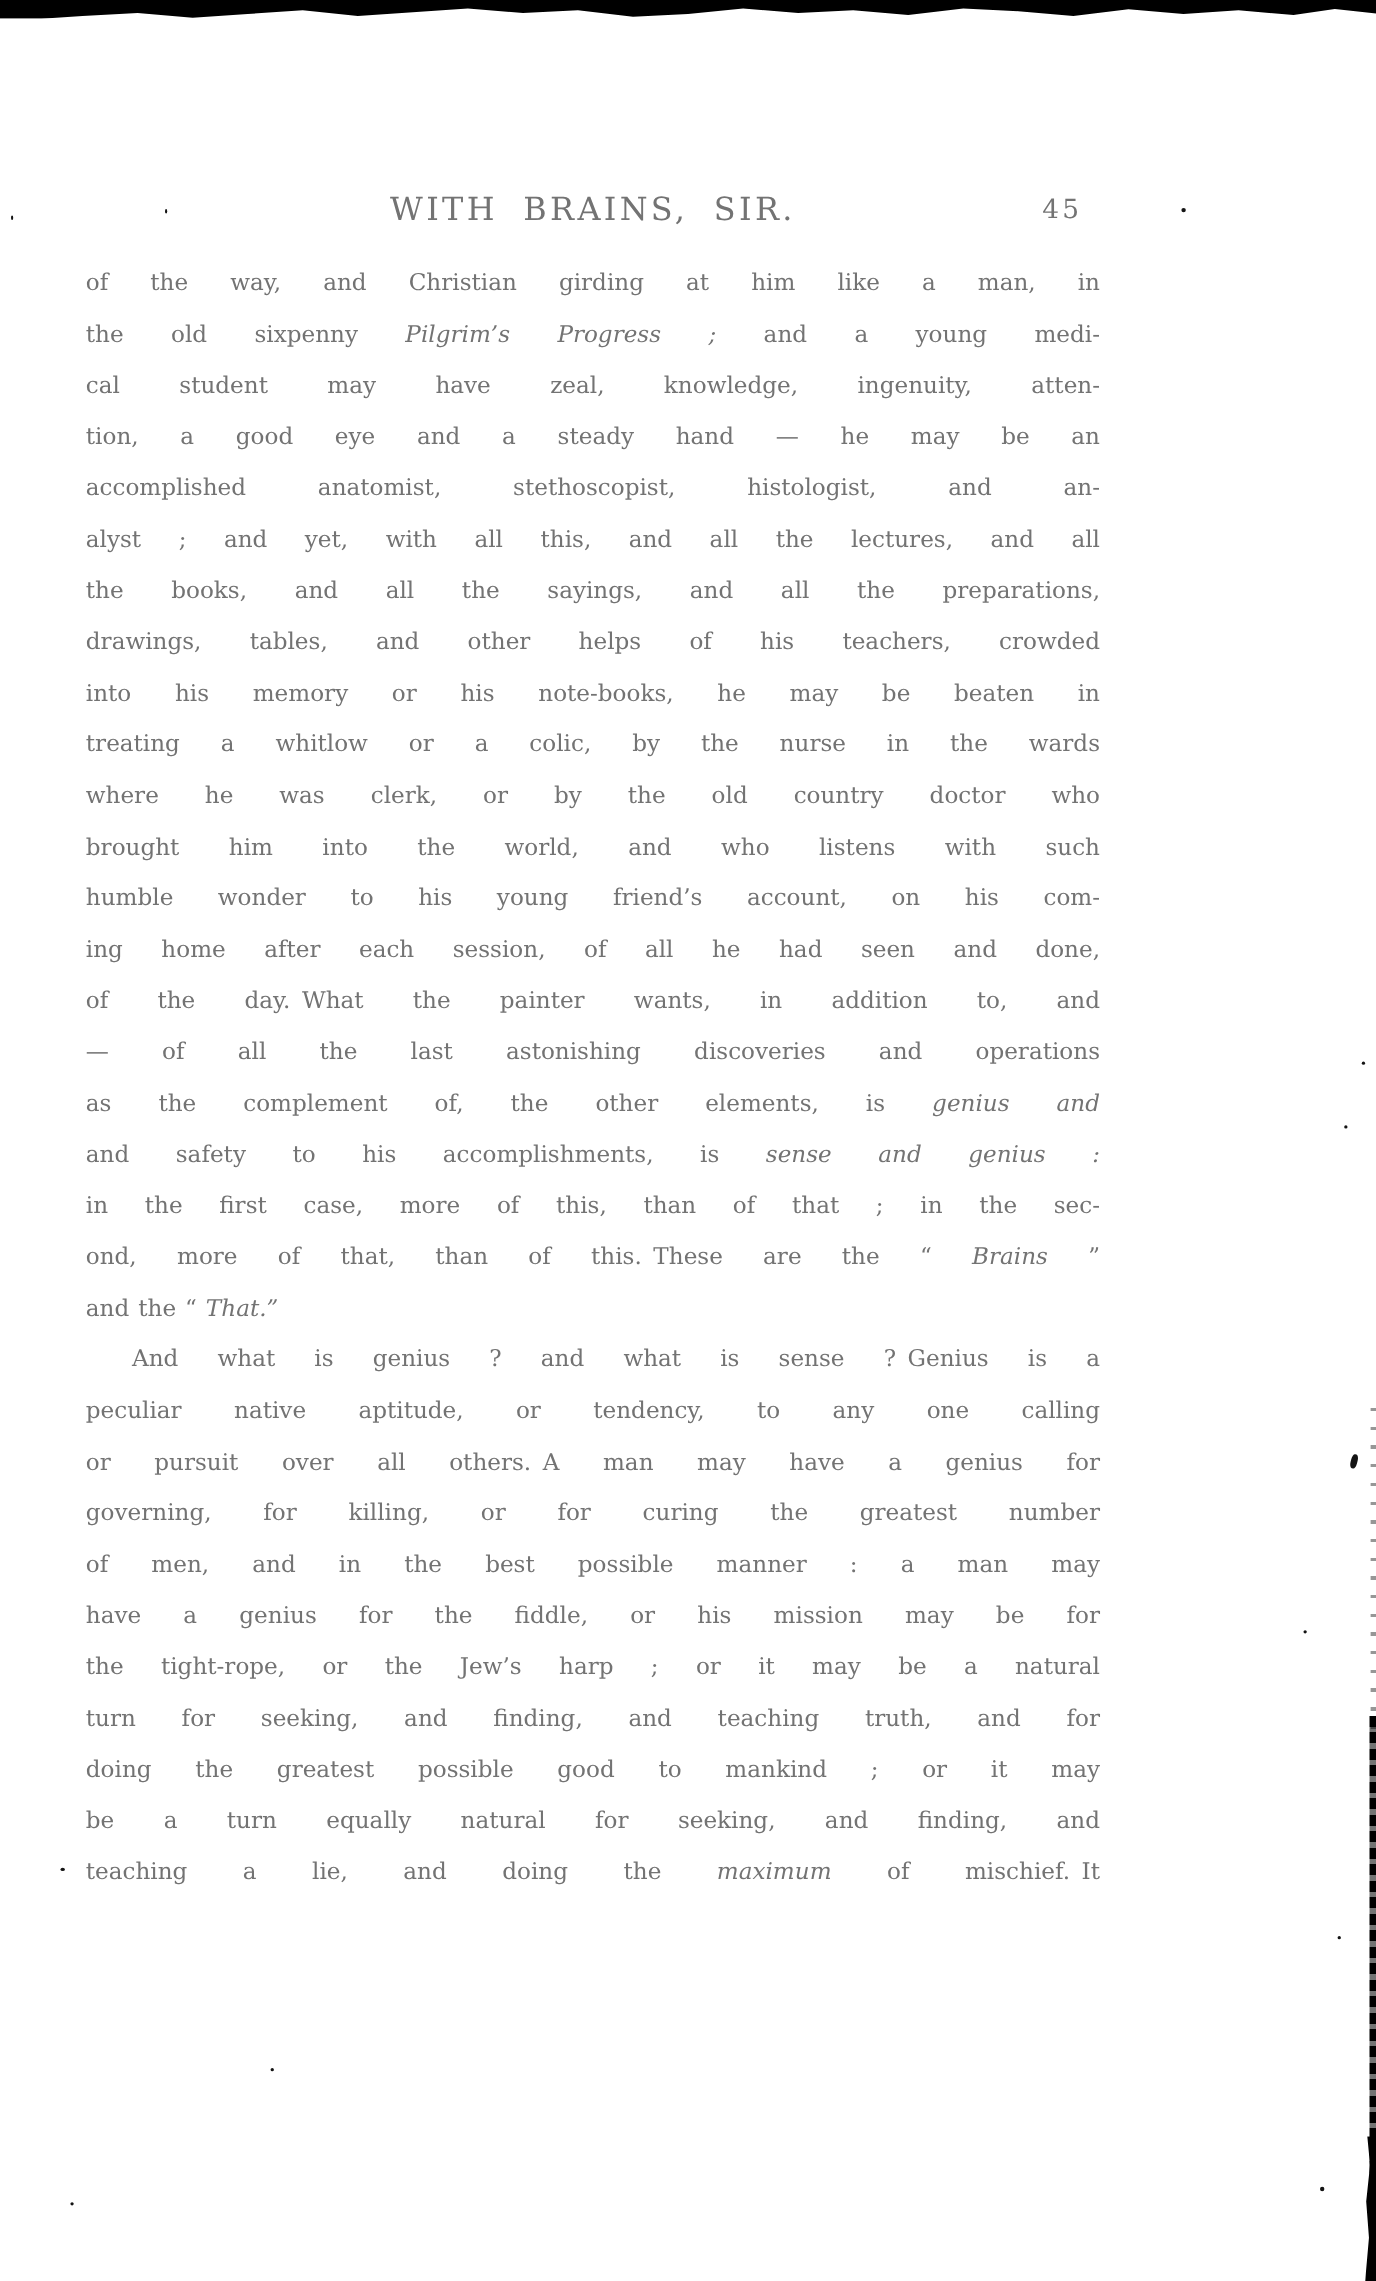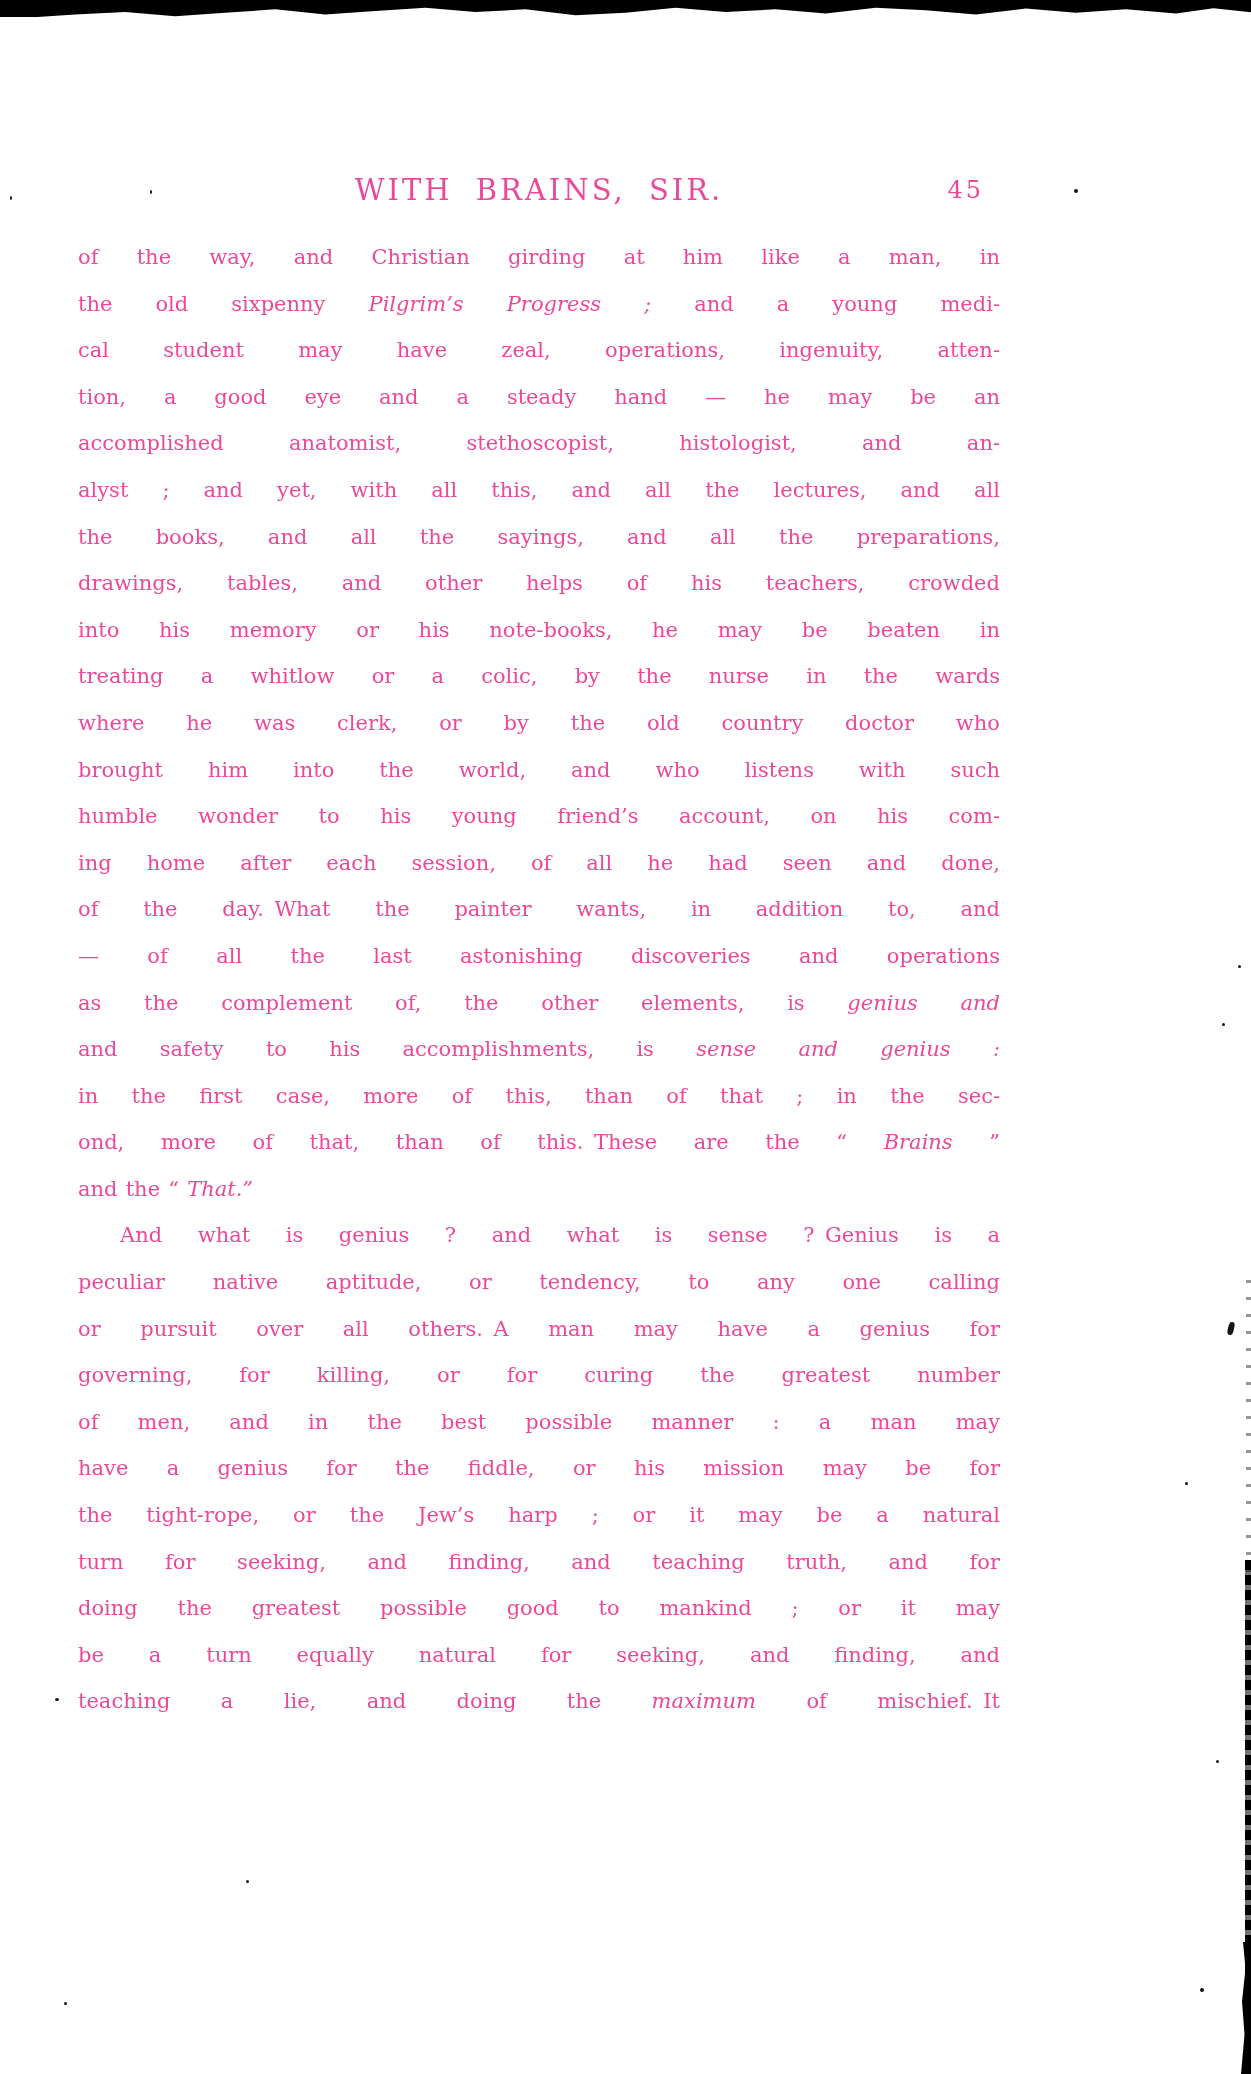--- a/index.html
+++ b/index.html
@@ -3,21 +3,21 @@
 <meta charset="utf-8">
 <style>
   html, body { margin: 0; padding: 0; background: #ffffff; }
   .page {
     position: relative;
     width: 1251px;
     height: 2074px;
     background: #ffffff;
     overflow: hidden;
     font-family: "DejaVu Serif", "Liberation Serif", serif;
-    color: #ec4899;
+    color: #737373;
   }
 
   
   .top-edge {
     position: absolute; top: 0; left: 0; width: 1251px; height: 17px;
     background: #000;
     clip-path: polygon(0% 0%, 100% 0%, 100% 72%, 97% 48%, 94% 80%, 90% 55%,
       86% 75%, 82% 50%, 78% 85%, 74% 60%, 70% 45%, 66% 80%, 62% 55%, 58% 70%,
       54% 45%, 50% 75%, 46% 90%, 42% 55%, 38% 70%, 34% 45%, 30% 65%, 26% 85%,
       22% 55%, 18% 75%, 14% 95%, 10% 70%, 6% 85%, 3% 100%, 0% 100%);
@@ -83,21 +83,21 @@
 
   <div class="header">
     <div class="running-title">WITH BRAINS, SIR.</div>
     <div class="page-number">45</div>
   </div>
 
   <div class="text-block">
       <div>
         <div class="line full"><span>of the way, and Christian girding at him like a man, in</span></div>
         <div class="line full"><span>the old sixpenny </span><em>Pilgrim’s Progress ;</em><span> and a young medi-</span></div>
-        <div class="line full"><span>cal student may have zeal, operations, ingenuity, atten-</span></div>
+        <div class="line full"><span>cal student may have zeal, knowledge, ingenuity, atten-</span></div>
         <div class="line full"><span>tion, a good eye and a steady hand — he may be an</span></div>
         <div class="line full"><span>accomplished anatomist, stethoscopist, histologist, and an-</span></div>
         <div class="line full"><span>alyst ; and yet, with all this, and all the lectures, and all</span></div>
         <div class="line full"><span>the books, and all the sayings, and all the preparations,</span></div>
         <div class="line full"><span>drawings, tables, and other helps of his teachers, crowded</span></div>
         <div class="line full"><span>into his memory or his note-books, he may be beaten in</span></div>
         <div class="line full"><span>treating a whitlow or a colic, by the nurse in the wards</span></div>
         <div class="line full"><span>where he was clerk, or by the old country doctor who</span></div>
         <div class="line full"><span>brought him into the world, and who listens with such</span></div>
         <div class="line full"><span>humble wonder to his young friend’s account, on his com-</span></div>

